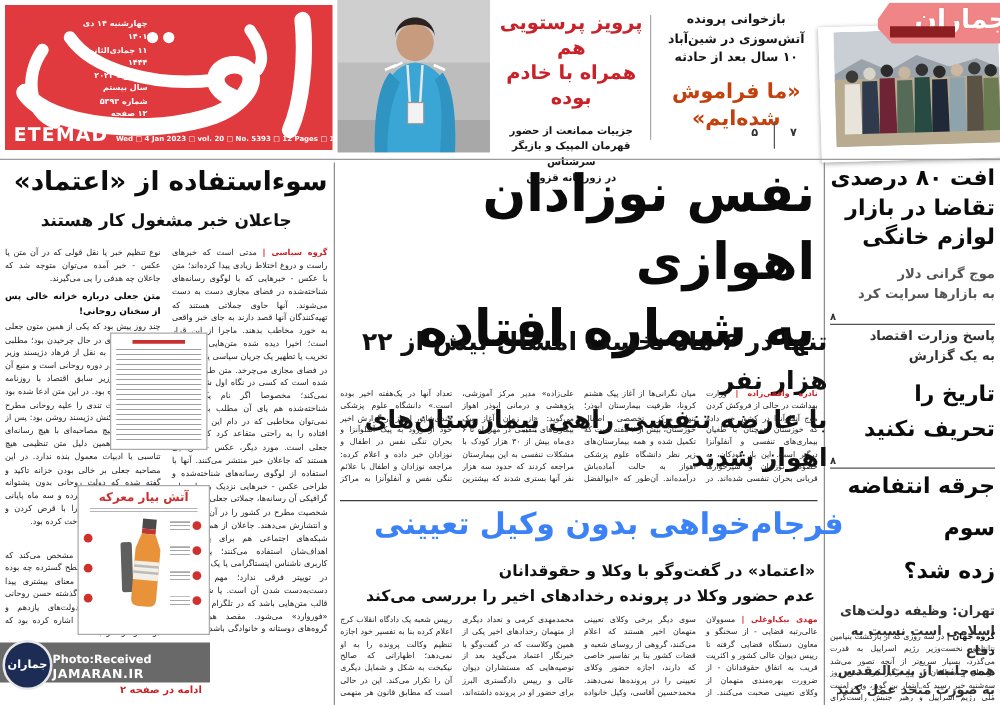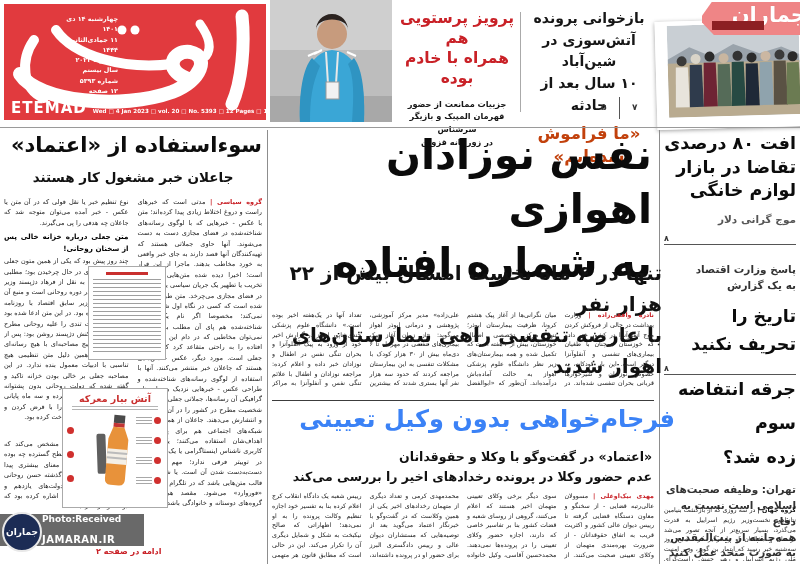--- a/index.html
+++ b/index.html
@@ -19,21 +19,21 @@
   .mh-bottom{position:absolute;left:7px;bottom:3px;direction:ltr;display:flex;align-items:baseline;gap:6px;color:#fff;}
   .mh-latin{font-size:15px;font-weight:bold;letter-spacing:1px;}
   .mh-info{font-size:5.6px;font-weight:bold;white-space:nowrap;}
 
   
   #wrestler-photo{left:270px;top:0;width:122px;height:122px;overflow:hidden;background:#c2c2c2;}
   #wrestler-block{left:394px;top:8px;width:126px;text-align:center;}
   .wr-head{color:#c92127;font-weight:bold;font-size:15.5px;line-height:1.3;}
   .wr-sub{margin-top:9px;font-weight:bold;font-size:8.2px;line-height:1.55;color:#161616;}
   #shinabad-block{left:524px;top:8px;width:130px;text-align:center;}
-  .sh-kicker{font-weight:bold;font-size:14px;line-height:1.55;color:#161616;}
+  .sh-kicker{font-weight:bold;font-size:10px;line-height:1.55;color:#161616;}
   .sh-head{margin-top:7px;color:#c2410c;font-weight:bold;font-size:16.5px;line-height:1.35;}
   .pgnum{position:absolute;font-size:9px;font-weight:bold;color:#333;}
   #girls-photo{left:656px;top:20px;width:140px;height:100px;background:#fff;border:4px solid #fff;
     box-shadow:0 1px 4px rgba(0,0,0,.4);transform:rotate(-1.6deg);overflow:hidden;}
   #jamaran-banner{left:702px;top:2px;width:108px;height:33px;background:#ef8586;
     clip-path:polygon(0 42%,9% 0,100% 0,100% 100%,11% 100%,0 62%);direction:ltr;overflow:hidden;}
   .jb-text{position:absolute;right:4px;top:1px;color:#fff;font-weight:bold;font-size:21px;direction:rtl;
     text-shadow:0 0 1px #d96a6a;}
   .jb-chip{position:absolute;left:10px;bottom:5px;width:52px;height:9px;background:#8d1f23;}
 
@@ -53,22 +53,22 @@
   .inset-redbar{width:62%;height:3px;background:#c9302f;margin:1px auto 4px auto;}
   .hairlines{width:100%;background:repeating-linear-gradient(to bottom,#9f9f9f 0 1px,transparent 1px 4px);}
   #inset-molotov{left:62px;top:388px;width:106px;height:120px;background:#fff;border:1px solid #aaa;
     padding:4px;box-sizing:border-box;overflow:hidden;}
   .mol-title{color:#c9302f;font-weight:bold;font-size:9.5px;text-align:center;}
   .mol-subline{width:90%;height:5px;margin:2px auto;background:repeating-linear-gradient(to bottom,#b5b5b5 0 1px,transparent 1px 3px);}
   .mol-dot{position:absolute;width:7px;height:7px;border-radius:50%;background:#d0302e;}
   .mol-lines{position:absolute;width:16px;height:8px;background:repeating-linear-gradient(to bottom,#a8a8a8 0 1px,transparent 1px 3px);}
 
   
-  #photo-credit{left:0;top:514px;width:144px;height:32px;background:rgba(72,72,72,.82);z-index:3;
-    direction:ltr;display:flex;flex-direction:column;justify-content:space-between;padding-left:42px;box-sizing:border-box;}
+  #photo-credit{left:0;top:514px;width:168px;height:32px;background:rgba(72,72,72,.82);z-index:3;
+    direction:ltr;display:flex;flex-direction:column;justify-content:flex-end;padding-left:42px;box-sizing:border-box;}
   #photo-credit .l1{color:#fff;font-weight:bold;font-size:9px;line-height:1.2;}
   #photo-credit .l2{color:#fff;font-weight:bold;font-size:10px;line-height:1.2;letter-spacing:.5px;}
   #jamaran-logo{position:absolute;left:2px;top:512px;width:36px;height:36px;border-radius:50%;
     background:#1c2c55;border:2px solid #e8e8e8;z-index:4;display:flex;align-items:center;justify-content:center;
     color:#fff;font-size:9px;font-weight:bold;}
   #la-continue{left:96px;top:547px;font-size:8px;z-index:2;}
 
   
   #ms-head{left:272px;top:128px;width:380px;text-align:right;padding-right:4px;
     font-weight:bold;color:#0b0b0b;font-size:41px;line-height:1.32;letter-spacing:-1px;}
@@ -307,20 +307,21 @@
 </div>
 
 <div class="abs rc" style="top:132px;">
   <div class="rc-head">
     <div>افت ۸۰ درصدی</div>
     <div>تقاضا در بازار</div>
     <div>لوازم خانگی</div>
   </div>
   <div class="rc-sub" style="margin-top:9px;">
     <div>موج گرانی دلار</div>
+    <div>به بازارها سرایت کرد</div>
   </div>
   <div class="rc-pgrow" style="margin-top:6px;">۸</div>
 </div>
 
 <div class="abs rc" style="top:262px;">
   <div class="rc-kicker">
     <div>پاسخ وزارت اقتصاد</div>
     <div>به یک گزارش</div>
   </div>
   <div class="rc-head" style="margin-top:8px;line-height:1.6;">
@@ -329,21 +330,21 @@
   </div>
   <div class="rc-pgrow" style="margin-top:6px;">۸</div>
 </div>
 
 <div class="abs rc" style="top:372px;">
   <div class="rc-head" id="rc3-head">
     <div>جرقه انتفاضه سوم</div>
     <div>زده شد؟</div>
   </div>
   <div class="rc-sub" style="margin-top:8px;color:#333;">
-    <div>تهران: وظیفه صحبت‌های</div>
+    <div>تهران: وظیفه دولت‌های</div>
     <div>اسلامی است نسبت به دفاع</div>
     <div>همه‌جانبه از بیت‌المقدس</div>
     <div>به صورت متحد عمل کنند</div>
   </div>
 </div>
 <div class="abs" id="rc3-body">
   <span class="bold-label">گروه جهان |</span>
   <span>در سه روزی که از بازگشت بنیامین نتانیاهو، نخست‌وزیر رژیم اسراییل به قدرت می‌گذرد، بسیار سریع‌تر از آنچه تصور می‌شد دوستان و مخالفان او را درگیر کرد. صبح روز سه‌شنبه خبر رسید که ایتمار بن گویر، وزیر امنیت ملی رژیم اسراییل و رهبر جنبش راست‌گرای افراطی «اقتدار یهودی» از «حرم شریف» در شرق بیت‌المقدس بازدید کرد.</span>
   
 </div>

